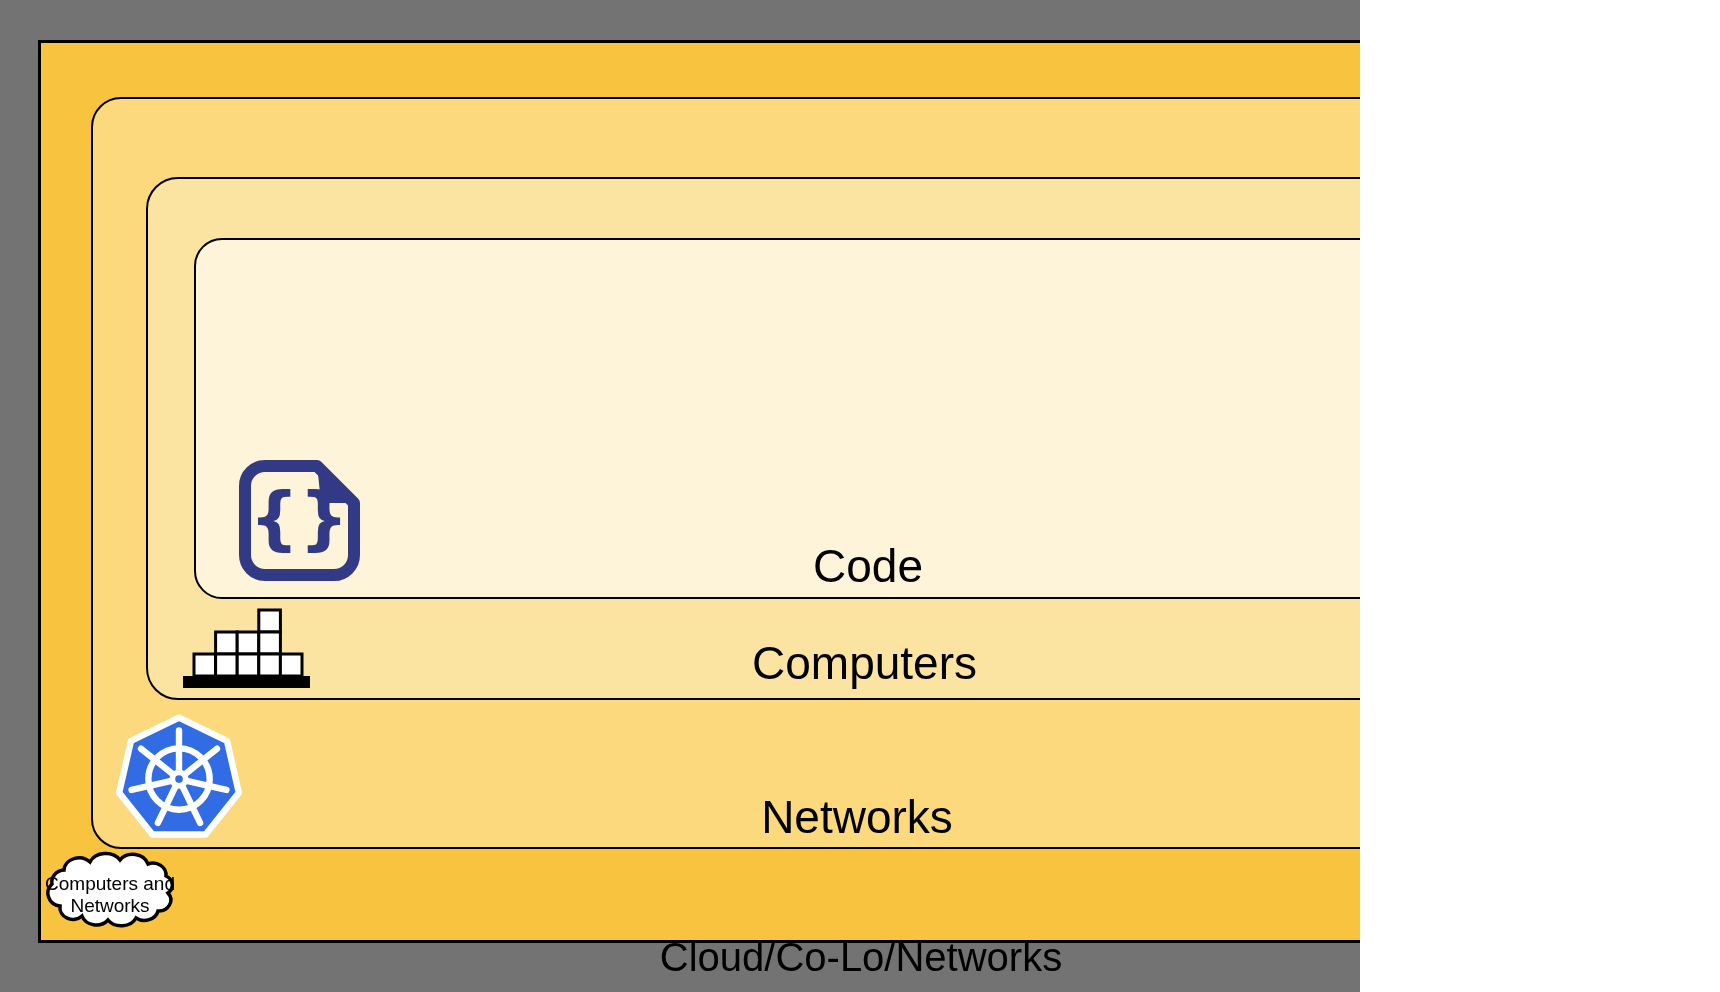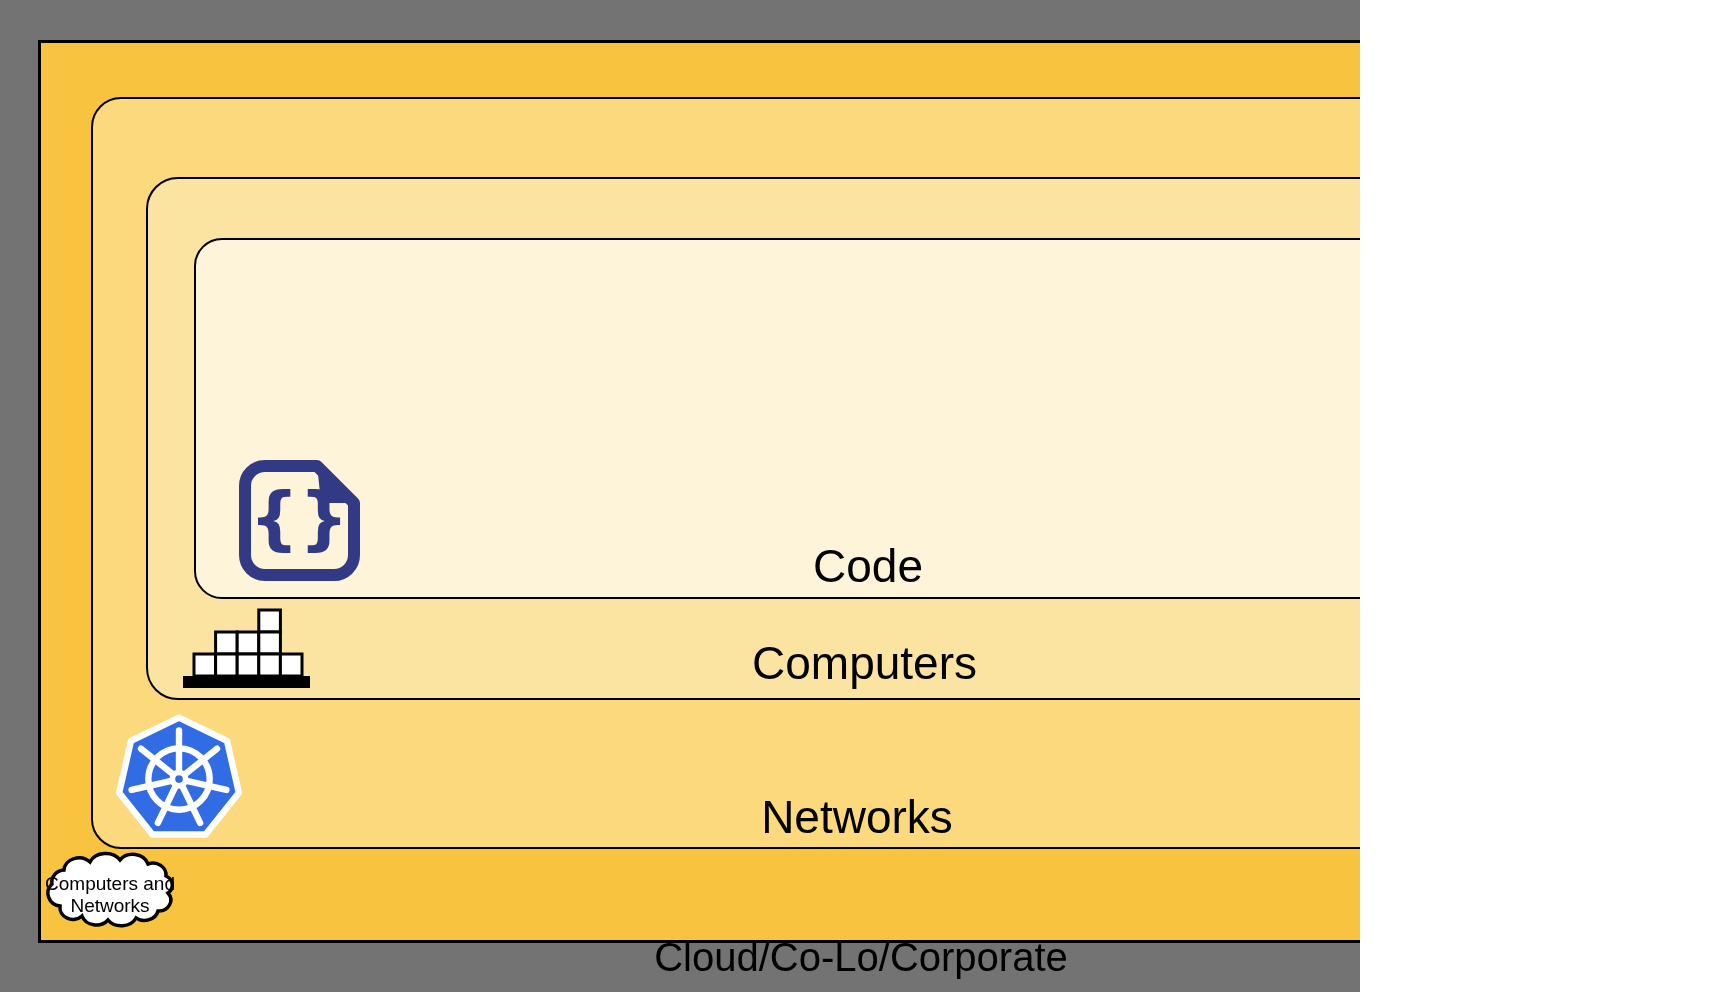--- a/index.html
+++ b/index.html
@@ -34,21 +34,21 @@
 
   <div class="box datacenter"></div>
   <div class="box cluster"></div>
   <div class="box container-layer"></div>
   <div class="box code-layer"></div>
 
   <div class="layer-label label-code">Code</div>
   <div class="layer-label label-container">Computers</div>
   <div class="layer-label label-cluster">Networks</div>
   <div class="layer-label label-datacenter">
-    <div>Cloud/Co-Lo/Corporate</div>
+    <div>Cloud/Co-Lo/Networks</div>
     
   </div>
 
   <svg class="icon icon-code" width="125" height="125" viewBox="0 0 125 125" xmlns="http://www.w3.org/2000/svg">
     <path d="M 28,8 H 80 L 117,45 V 97 a 20,20 0 0 1 -20,20 H 28 a 20,20 0 0 1 -20,-20 V 28 a 20,20 0 0 1 20,-20 Z" fill="none" stroke="#333A85" stroke-width="12" stroke-linejoin="round"></path>
     <polygon points="80,6 119,45 84,45" fill="#333A85"></polygon>
     <text x="62" y="84" text-anchor="middle" font-size="70" font-weight="bold" font-family="DejaVu Sans, sans-serif" fill="#333A85">{}</text>
   </svg>
 
   <svg class="icon icon-container" width="128" height="81" viewBox="0 0 128 81" xmlns="http://www.w3.org/2000/svg">

